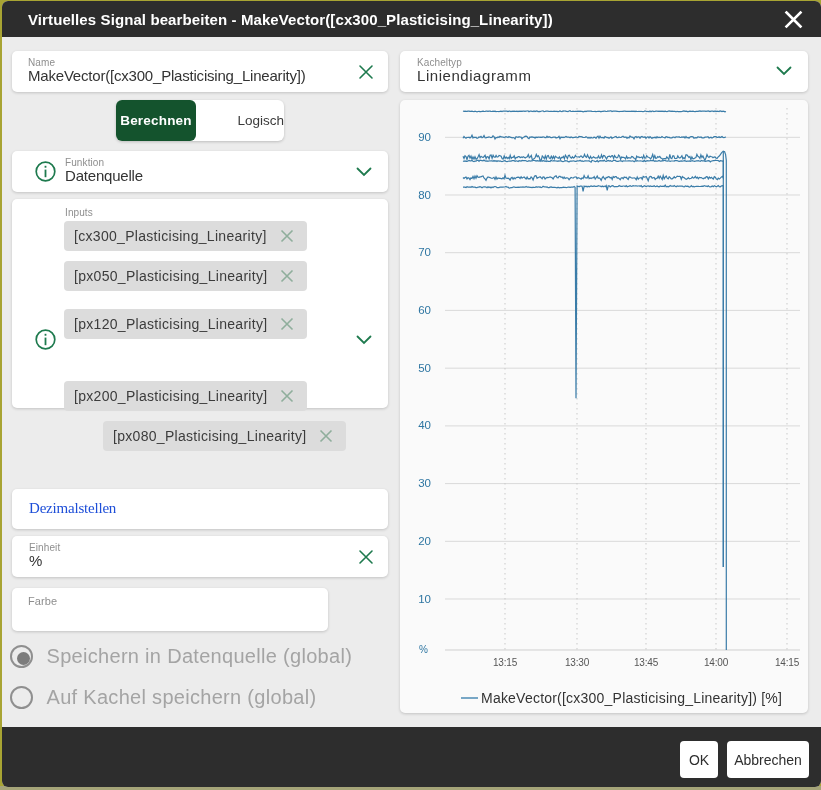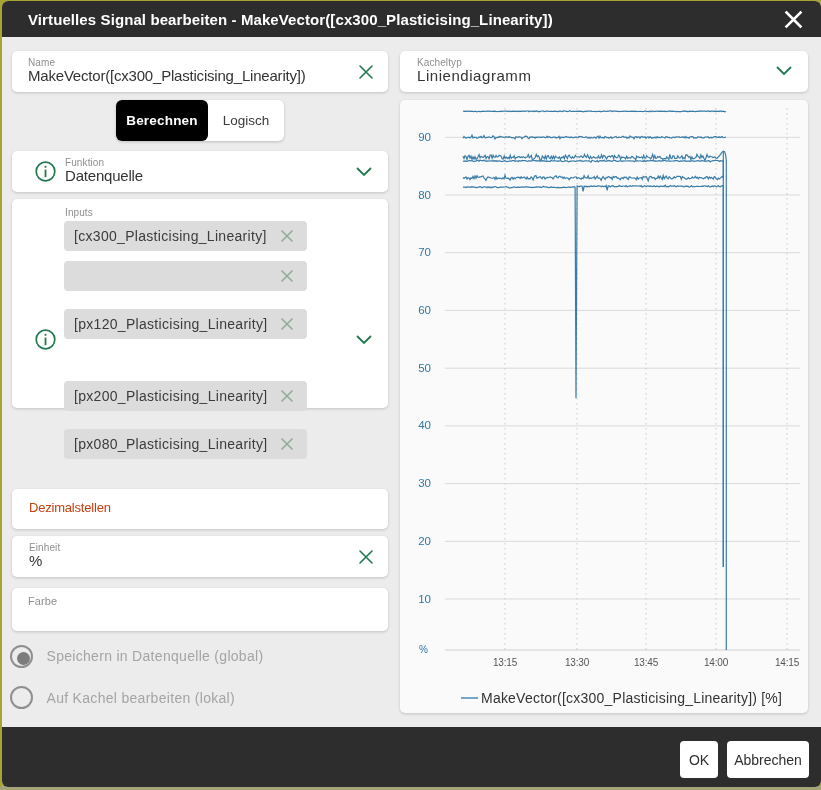--- a/index.html
+++ b/index.html
@@ -17,21 +17,21 @@
   .card { position:absolute; background:#fff; border-radius:5px;
     box-shadow:0 1px 3px rgba(0,0,0,0.18); }
   .lbl { position:absolute; font-size:10px; color:#8e8e8e; letter-spacing:0.1px; }
   .val { position:absolute; font-size:15px; color:#333; letter-spacing:-0.2px; white-space:nowrap; }
   .chip { position:absolute; left:52px; width:243px; height:30px; background:#dcdcdc;
     border-radius:4px; }
   .chip span { position:absolute; left:10px; top:50%; transform:translateY(-50%);
     font-size:14px; color:#3c3c3c; letter-spacing:0.3px; white-space:nowrap; }
   .chip svg { position:absolute; right:13px; top:50%; transform:translateY(-50%); }
   .radio-row { position:absolute; left:7.5px; display:flex; align-items:center; }
-  .radio-row .txt { margin-left:14px; font-size:14px; color:#a4a4a4; letter-spacing:0.3px; }
+  .radio-row .txt { margin-left:14px; font-size:20px; color:#a4a4a4; letter-spacing:0.3px; }
 </style>
 </head>
 <body>
 <div style="position:absolute; left:0; bottom:0; width:821px; height:4px; background:#a5a478;"></div>
 <div class="dialog">
 
   <div class="hdr">
     <div class="title">Virtuelles Signal bearbeiten - MakeVector([cx300_Plasticising_Linearity])</div>
     <svg class="close" width="19" height="19" viewBox="0 0 19 19">
       <path d="M2.5 2.5 L16.5 16.5 M16.5 2.5 L2.5 16.5" stroke="#ffffff" stroke-width="2.6" stroke-linecap="square"></path>
@@ -48,24 +48,24 @@
 
   <div class="card" style="left:398px; top:50px; width:408px; height:41px;">
     <div class="lbl" style="left:17px; top:6px;">Kacheltyp</div>
     <div class="val" style="left:17px; top:16px; font-size:15px; letter-spacing:0.55px;">Liniendiagramm</div>
     <svg style="position:absolute; right:16px; top:15px;" width="16" height="10" viewBox="0 0 16 10">
       <path d="M1.5 1.5 L8 8 L14.5 1.5" stroke="#1e7a4e" stroke-width="1.8" fill="none" stroke-linecap="round"></path>
     </svg>
   </div>
 
   <div style="position:absolute; left:114px; top:99px; width:168px; height:41px; background:#fff; border-radius:6px; box-shadow:0 1px 3px rgba(0,0,0,0.2);">
-    <div style="position:absolute; left:0; top:0; width:92px; height:41px; background:#000000; border-radius:6px; display:flex; align-items:center; justify-content:center;">
+    <div style="position:absolute; left:0; top:0; width:80px; height:41px; background:#14532d; border-radius:6px; display:flex; align-items:center; justify-content:center;">
       <span style="color:#fff; font-weight:bold; font-size:13.5px; letter-spacing:0.2px;">Berechnen</span>
     </div>
-    <div style="position:absolute; left:92px; top:0; width:76px; height:41px; display:flex; align-items:center; justify-content:center;">
+    <div style="position:absolute; left:92px; top:0; width:76px; height:41px; display:flex; align-items:center; justify-content:flex-end;">
       <span style="color:#3a3a3a; font-size:13.5px;">Logisch</span>
     </div>
   </div>
 
   <div class="card" style="left:10px; top:150px; width:376px; height:41px;">
     <svg style="position:absolute; left:23px; top:10px;" width="21" height="21" viewBox="0 0 21 21">
       <circle cx="10.5" cy="10.5" r="9.3" fill="none" stroke="#1e7a4e" stroke-width="1.7"></circle>
       <rect x="9.6" y="4.8" width="1.8" height="1.9" fill="#1e7a4e"></rect>
       <rect x="9.6" y="8.6" width="1.8" height="7.6" fill="#1e7a4e"></rect>
     </svg>
@@ -83,72 +83,73 @@
       <rect x="9.6" y="8.6" width="1.8" height="7.6" fill="#1e7a4e"></rect>
     </svg>
     <div class="lbl" style="left:53px; top:8px;">Inputs</div>
     <div class="chip" style="top:22px;">
         <span>[cx300_Plasticising_Linearity]</span>
         <svg width="14" height="14" viewBox="0 0 14 14">
           <path d="M1.5 1.5 L12.5 12.5 M12.5 1.5 L1.5 12.5" stroke="#8fae9c" stroke-width="1.6"></path>
         </svg>
       </div>
     <div class="chip" style="top:62px;">
+        <span>[px050_Plasticising_Linearity]</span>
         <svg width="14" height="14" viewBox="0 0 14 14">
           <path d="M1.5 1.5 L12.5 12.5 M12.5 1.5 L1.5 12.5" stroke="#8fae9c" stroke-width="1.6"></path>
         </svg>
       </div>
     <div class="chip" style="top:110px;">
         <span>[px120_Plasticising_Linearity]</span>
         <svg width="14" height="14" viewBox="0 0 14 14">
           <path d="M1.5 1.5 L12.5 12.5 M12.5 1.5 L1.5 12.5" stroke="#8fae9c" stroke-width="1.6"></path>
         </svg>
       </div>
     <div class="chip" style="top:182px;">
         <span>[px200_Plasticising_Linearity]</span>
         <svg width="14" height="14" viewBox="0 0 14 14">
           <path d="M1.5 1.5 L12.5 12.5 M12.5 1.5 L1.5 12.5" stroke="#8fae9c" stroke-width="1.6"></path>
         </svg>
       </div>
-    <div class="chip" style="top:230px;">
+    <div class="chip" style="top:222px;margin-left:39px;">
         <span>[px080_Plasticising_Linearity]</span>
         <svg width="14" height="14" viewBox="0 0 14 14">
           <path d="M1.5 1.5 L12.5 12.5 M12.5 1.5 L1.5 12.5" stroke="#8fae9c" stroke-width="1.6"></path>
         </svg>
       </div>
     <svg style="position:absolute; right:16px; top:136px;" width="16" height="10" viewBox="0 0 16 10">
       <path d="M1.5 1.5 L8 8 L14.5 1.5" stroke="#1e7a4e" stroke-width="1.8" fill="none" stroke-linecap="round"></path>
     </svg>
   </div>
 
   <div class="card" style="left:10px; top:488px; width:376px; height:40px;">
-    <div style="position:absolute; left:17px; top:11px; font-size:13px; color:#c2410c; letter-spacing:-0.2px;">Dezimalstellen</div>
+    <div style="position:absolute; left:17px; top:11px; font-size:15px; color:#1d4ed8; letter-spacing:-0.2px;font-family:Liberation Serif, serif;">Dezimalstellen</div>
   </div>
 
   <div class="card" style="left:10px; top:535px; width:376px; height:41px;">
     <div class="lbl" style="left:17px; top:6px;">Einheit</div>
     <div class="val" style="left:17px; top:16px;">%</div>
     <svg style="position:absolute; right:14px; top:13px;" width="16" height="16" viewBox="0 0 16 16">
       <path d="M2 2 L14 14 M14 2 L2 14" stroke="#1e7a4e" stroke-width="1.6" stroke-linecap="round"></path>
     </svg>
   </div>
 
-  <div class="card" style="left:10px; top:587px; width:376px; height:43px;">
+  <div class="card" style="left:10px; top:587px; width:316px; height:43px;">
     <div class="lbl" style="left:16px; top:7px; font-size:11px;">Farbe</div>
   </div>
 
   <div class="radio-row" style="top:643.5px;">
     <div style="width:23px; height:23px; border-radius:50%; border:2.5px solid #8f8f8f; position:relative;">
       <div style="position:absolute; left:5px; top:5px; width:13px; height:13px; border-radius:50%; background:#7c7c7c;"></div>
     </div>
     <div class="txt">Speichern in Datenquelle (global)</div>
   </div>
   <div class="radio-row" style="top:685px;">
     <div style="width:23px; height:23px; border-radius:50%; border:2.5px solid #8f8f8f;"></div>
-    <div class="txt">Auf Kachel bearbeiten (lokal)</div>
+    <div class="txt">Auf Kachel speichern (global)</div>
   </div>
 
   <div class="card" style="left:398px; top:99px; width:408px; height:613px; background:#fafafa;">
     <svg width="408" height="613" viewBox="0 0 408 613" style="position:absolute; left:0; top:0;">
       <line x1="45" y1="37.3" x2="400" y2="37.3" stroke="#d9d9d9" stroke-width="1"></line>
       <line x1="45" y1="95.0" x2="400" y2="95.0" stroke="#d9d9d9" stroke-width="1"></line>
       <line x1="45" y1="152.7" x2="400" y2="152.7" stroke="#d9d9d9" stroke-width="1"></line>
       <line x1="45" y1="210.4" x2="400" y2="210.4" stroke="#d9d9d9" stroke-width="1"></line>
       <line x1="45" y1="268.2" x2="400" y2="268.2" stroke="#d9d9d9" stroke-width="1"></line>
       <line x1="45" y1="325.9" x2="400" y2="325.9" stroke="#d9d9d9" stroke-width="1"></line>

